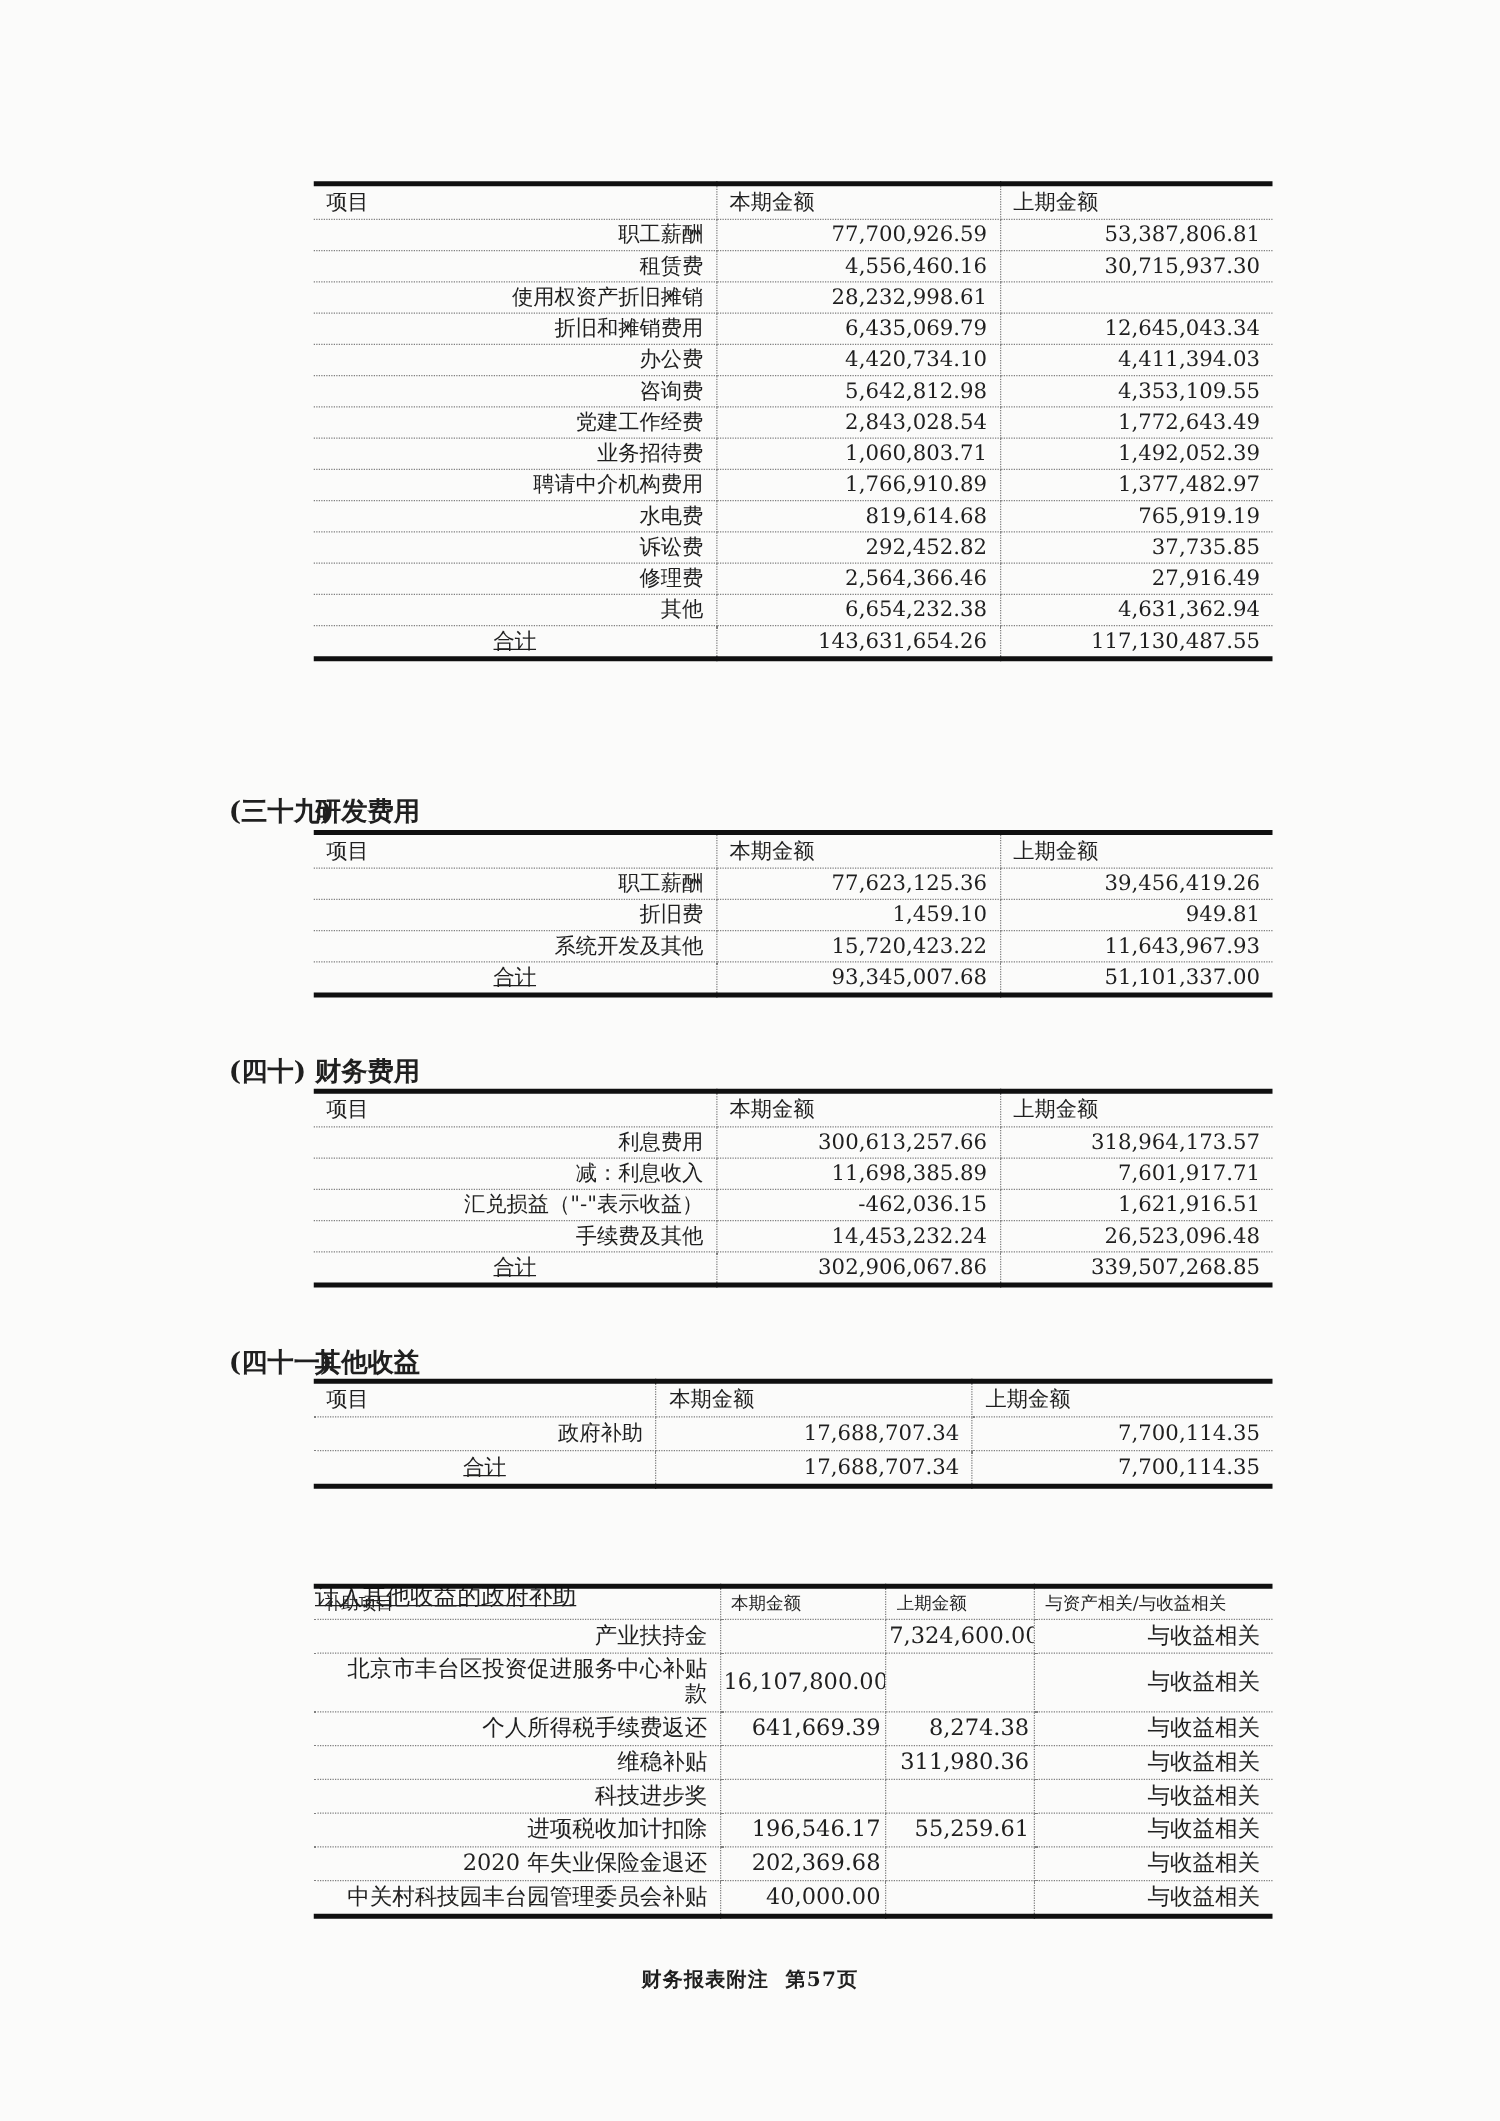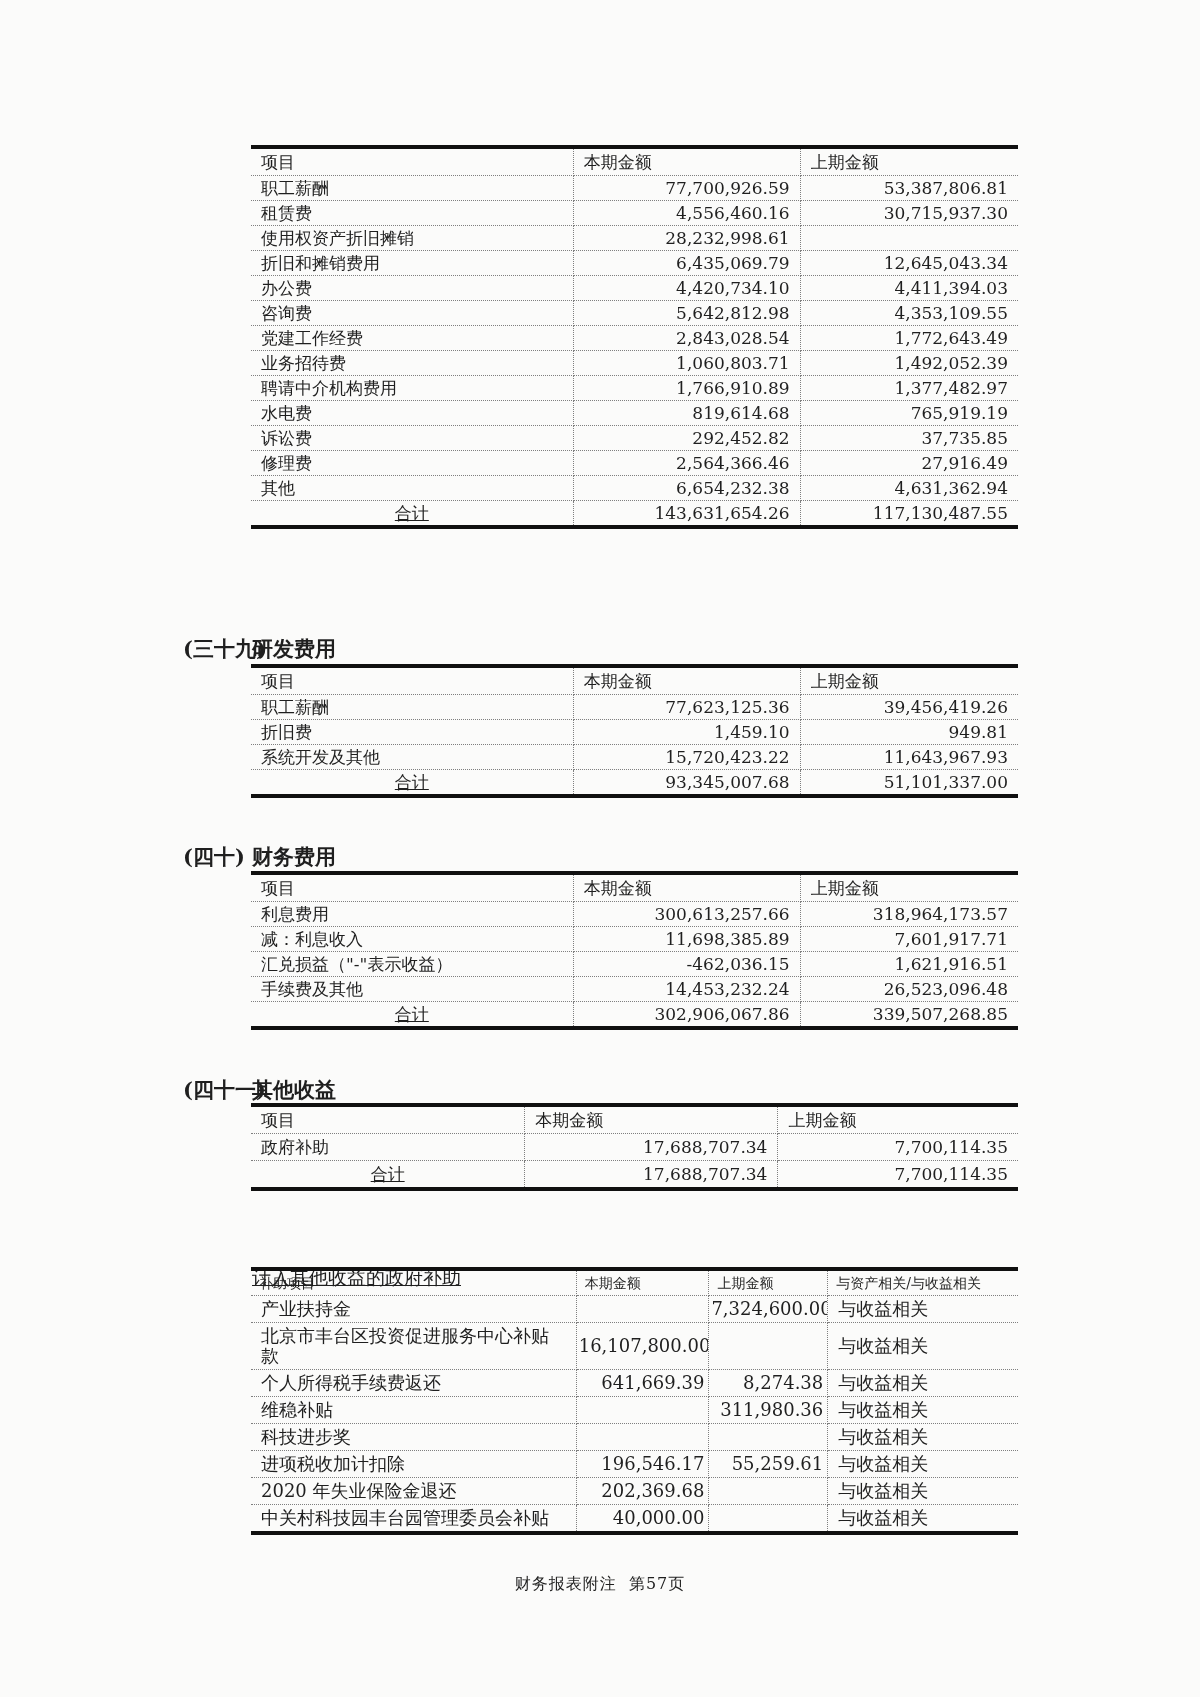--- a/index.html
+++ b/index.html
@@ -15,21 +15,21 @@
     border-collapse:collapse;table-layout:fixed;width:100%;
     border-top:4px solid #101010;border-bottom:4px solid #101010;
   }
   table.fin th, table.fin td{
     border-bottom:1px dotted #7f7f7f;
     border-right:1px dotted #7f7f7f;
     font-weight:normal;overflow:hidden;vertical-align:middle;
   }
   table.fin th:last-child, table.fin td:last-child{border-right:none;}
   table.fin th{text-align:left;}
-  table.fin td.l{text-align:left;}
+  table.fin td.l{text-align:right;}
   table.fin td.r{text-align:right;}
   table.fin tr.total-row td:first-child{text-align:center;text-decoration:underline;}
 
   
   .t-main th{padding:3px 10px;font-size:17px;line-height:20px;}
   .t-main td{padding:2px 10px;font-size:17px;line-height:20px;}
 
   
   .t-std th{padding:3px 10px;font-size:17px;line-height:20px;}
   .t-std td{padding:2px 10px;font-size:17px;line-height:20px;}
@@ -44,21 +44,21 @@
   .sec-h{
     position:absolute;left:183px;font-size:21px;font-weight:bold;
     line-height:24px;white-space:nowrap;
   }
   .sec-h .num{display:inline-block;width:69px;}
   .subtitle{
     position:absolute;left:252px;font-size:19px;line-height:22px;font-weight:normal;
   }
   .footer{
     position:absolute;top:1574px;left:0;width:100%;text-align:center;
-    font-size:16px;line-height:20px;white-space:pre;letter-spacing:1px;
+    font-size:16px;line-height:20px;white-space:pre;letter-spacing:1px;font-weight:bold;
   }
 </style>
 </head>
 <body>
 
 <div class="page">
 
   <div class="abs" style="top:145px;left:251px;width:767px;">
     <table class="fin t-main">
         <colgroup>

